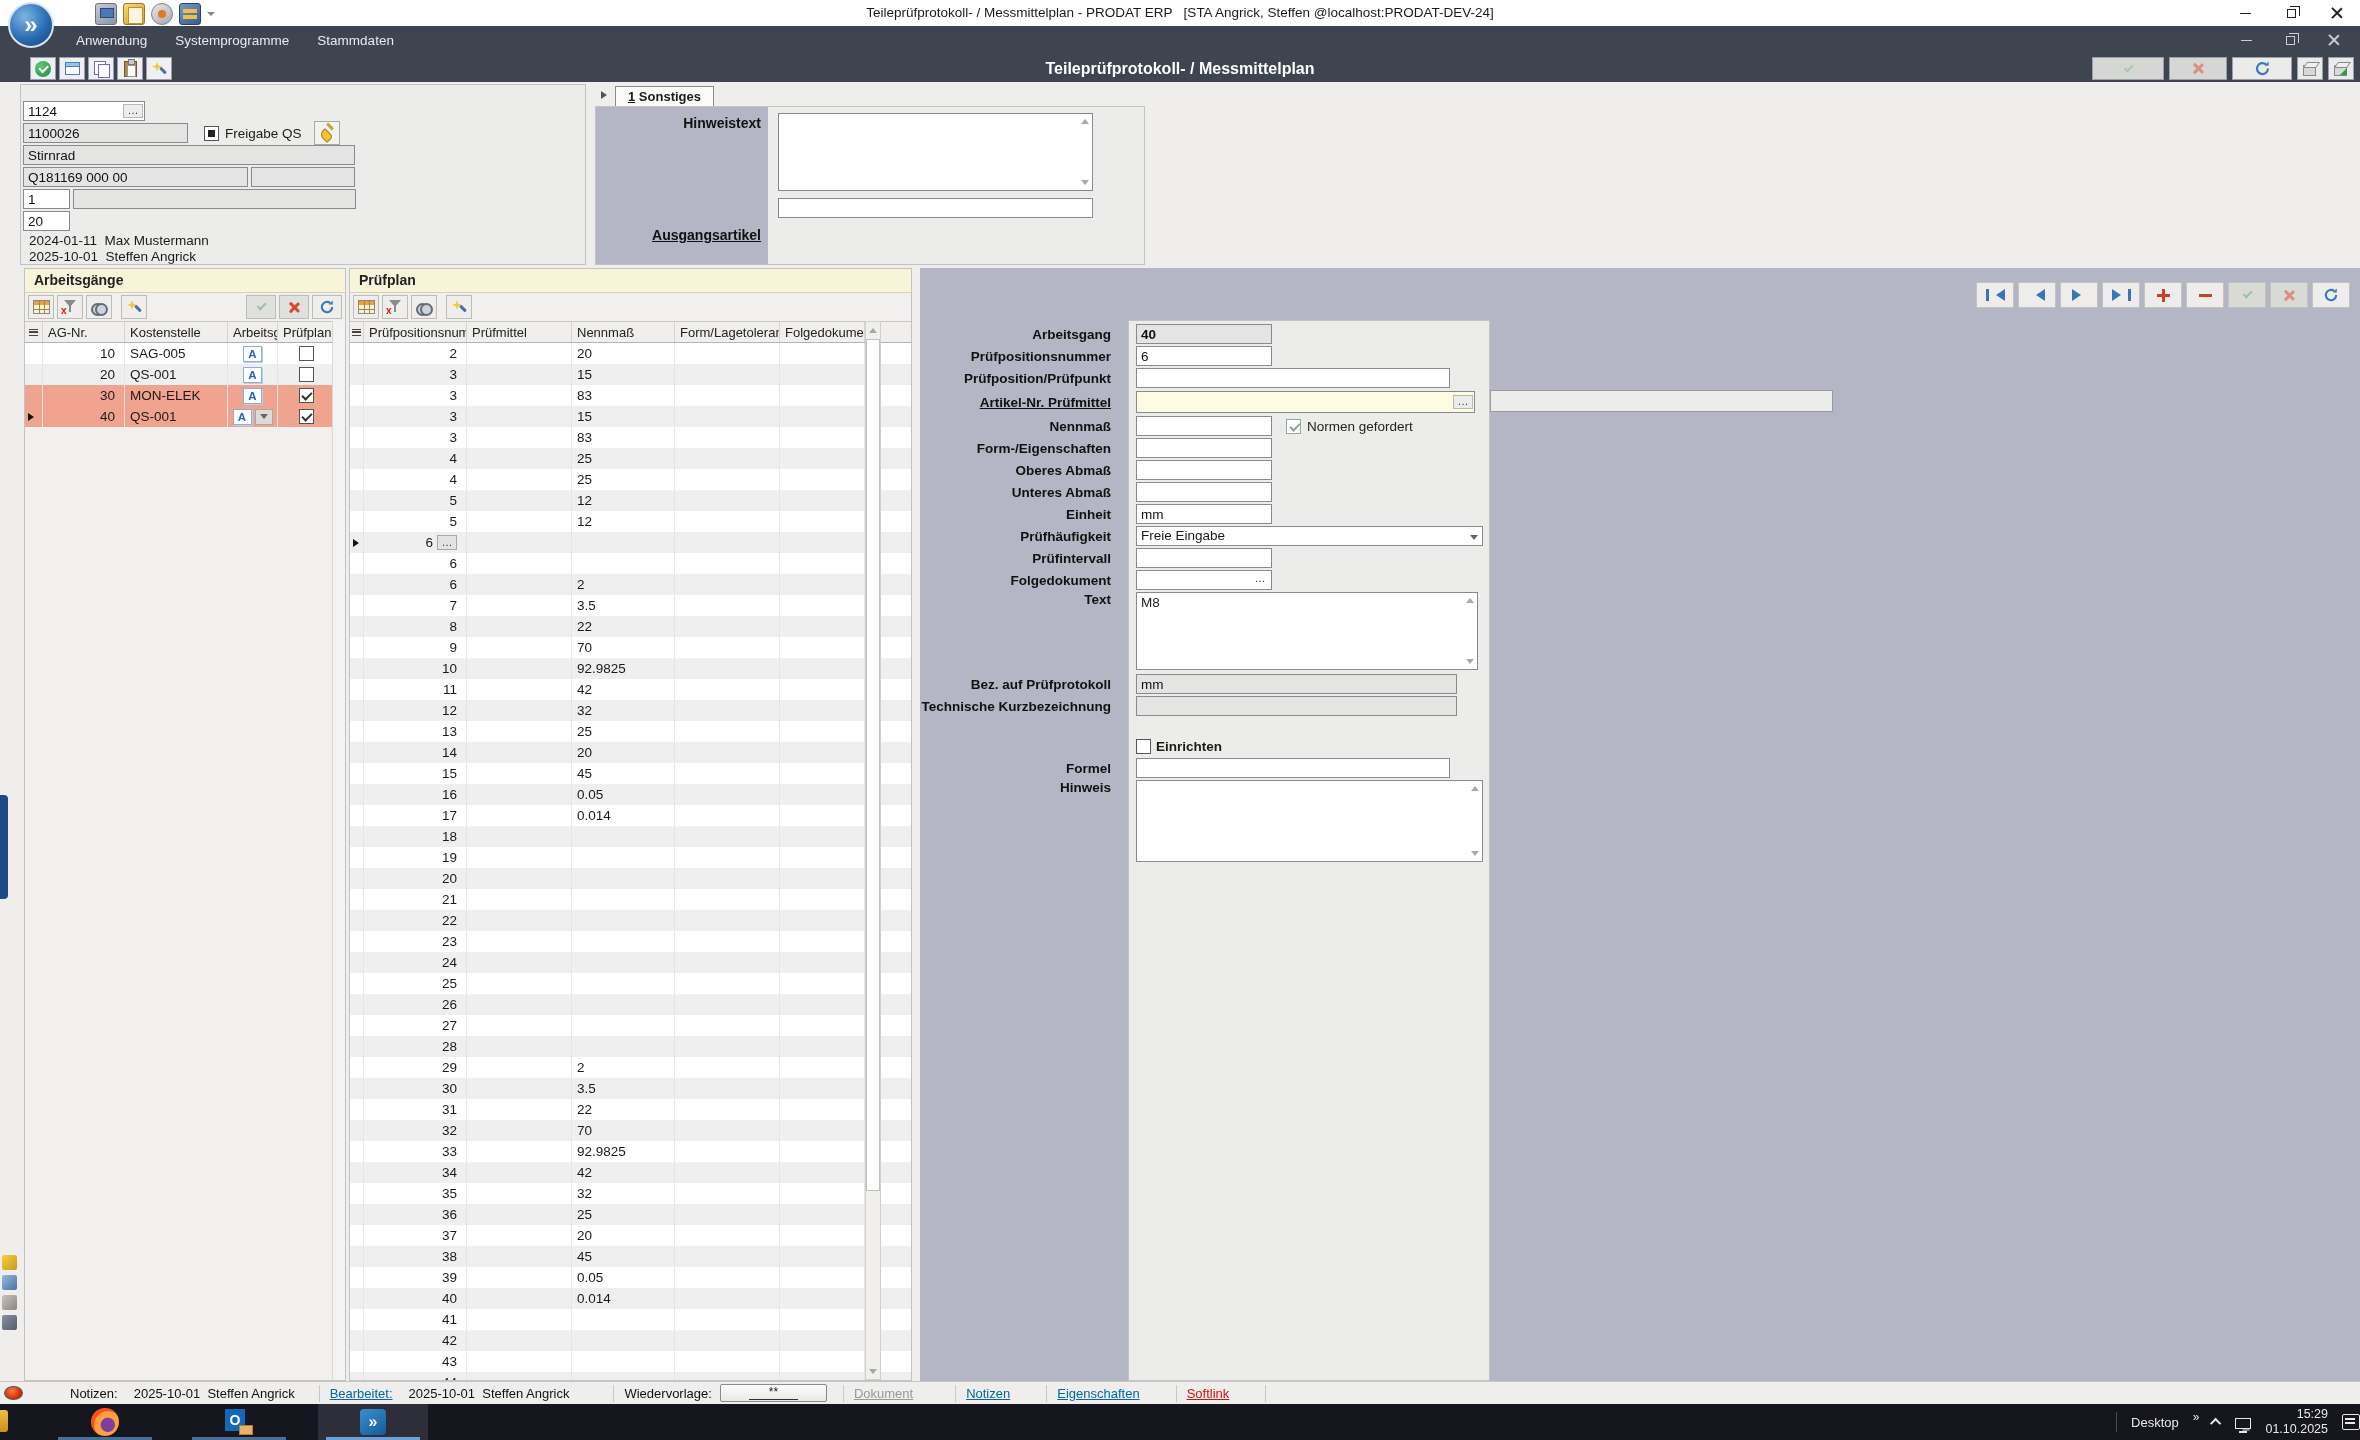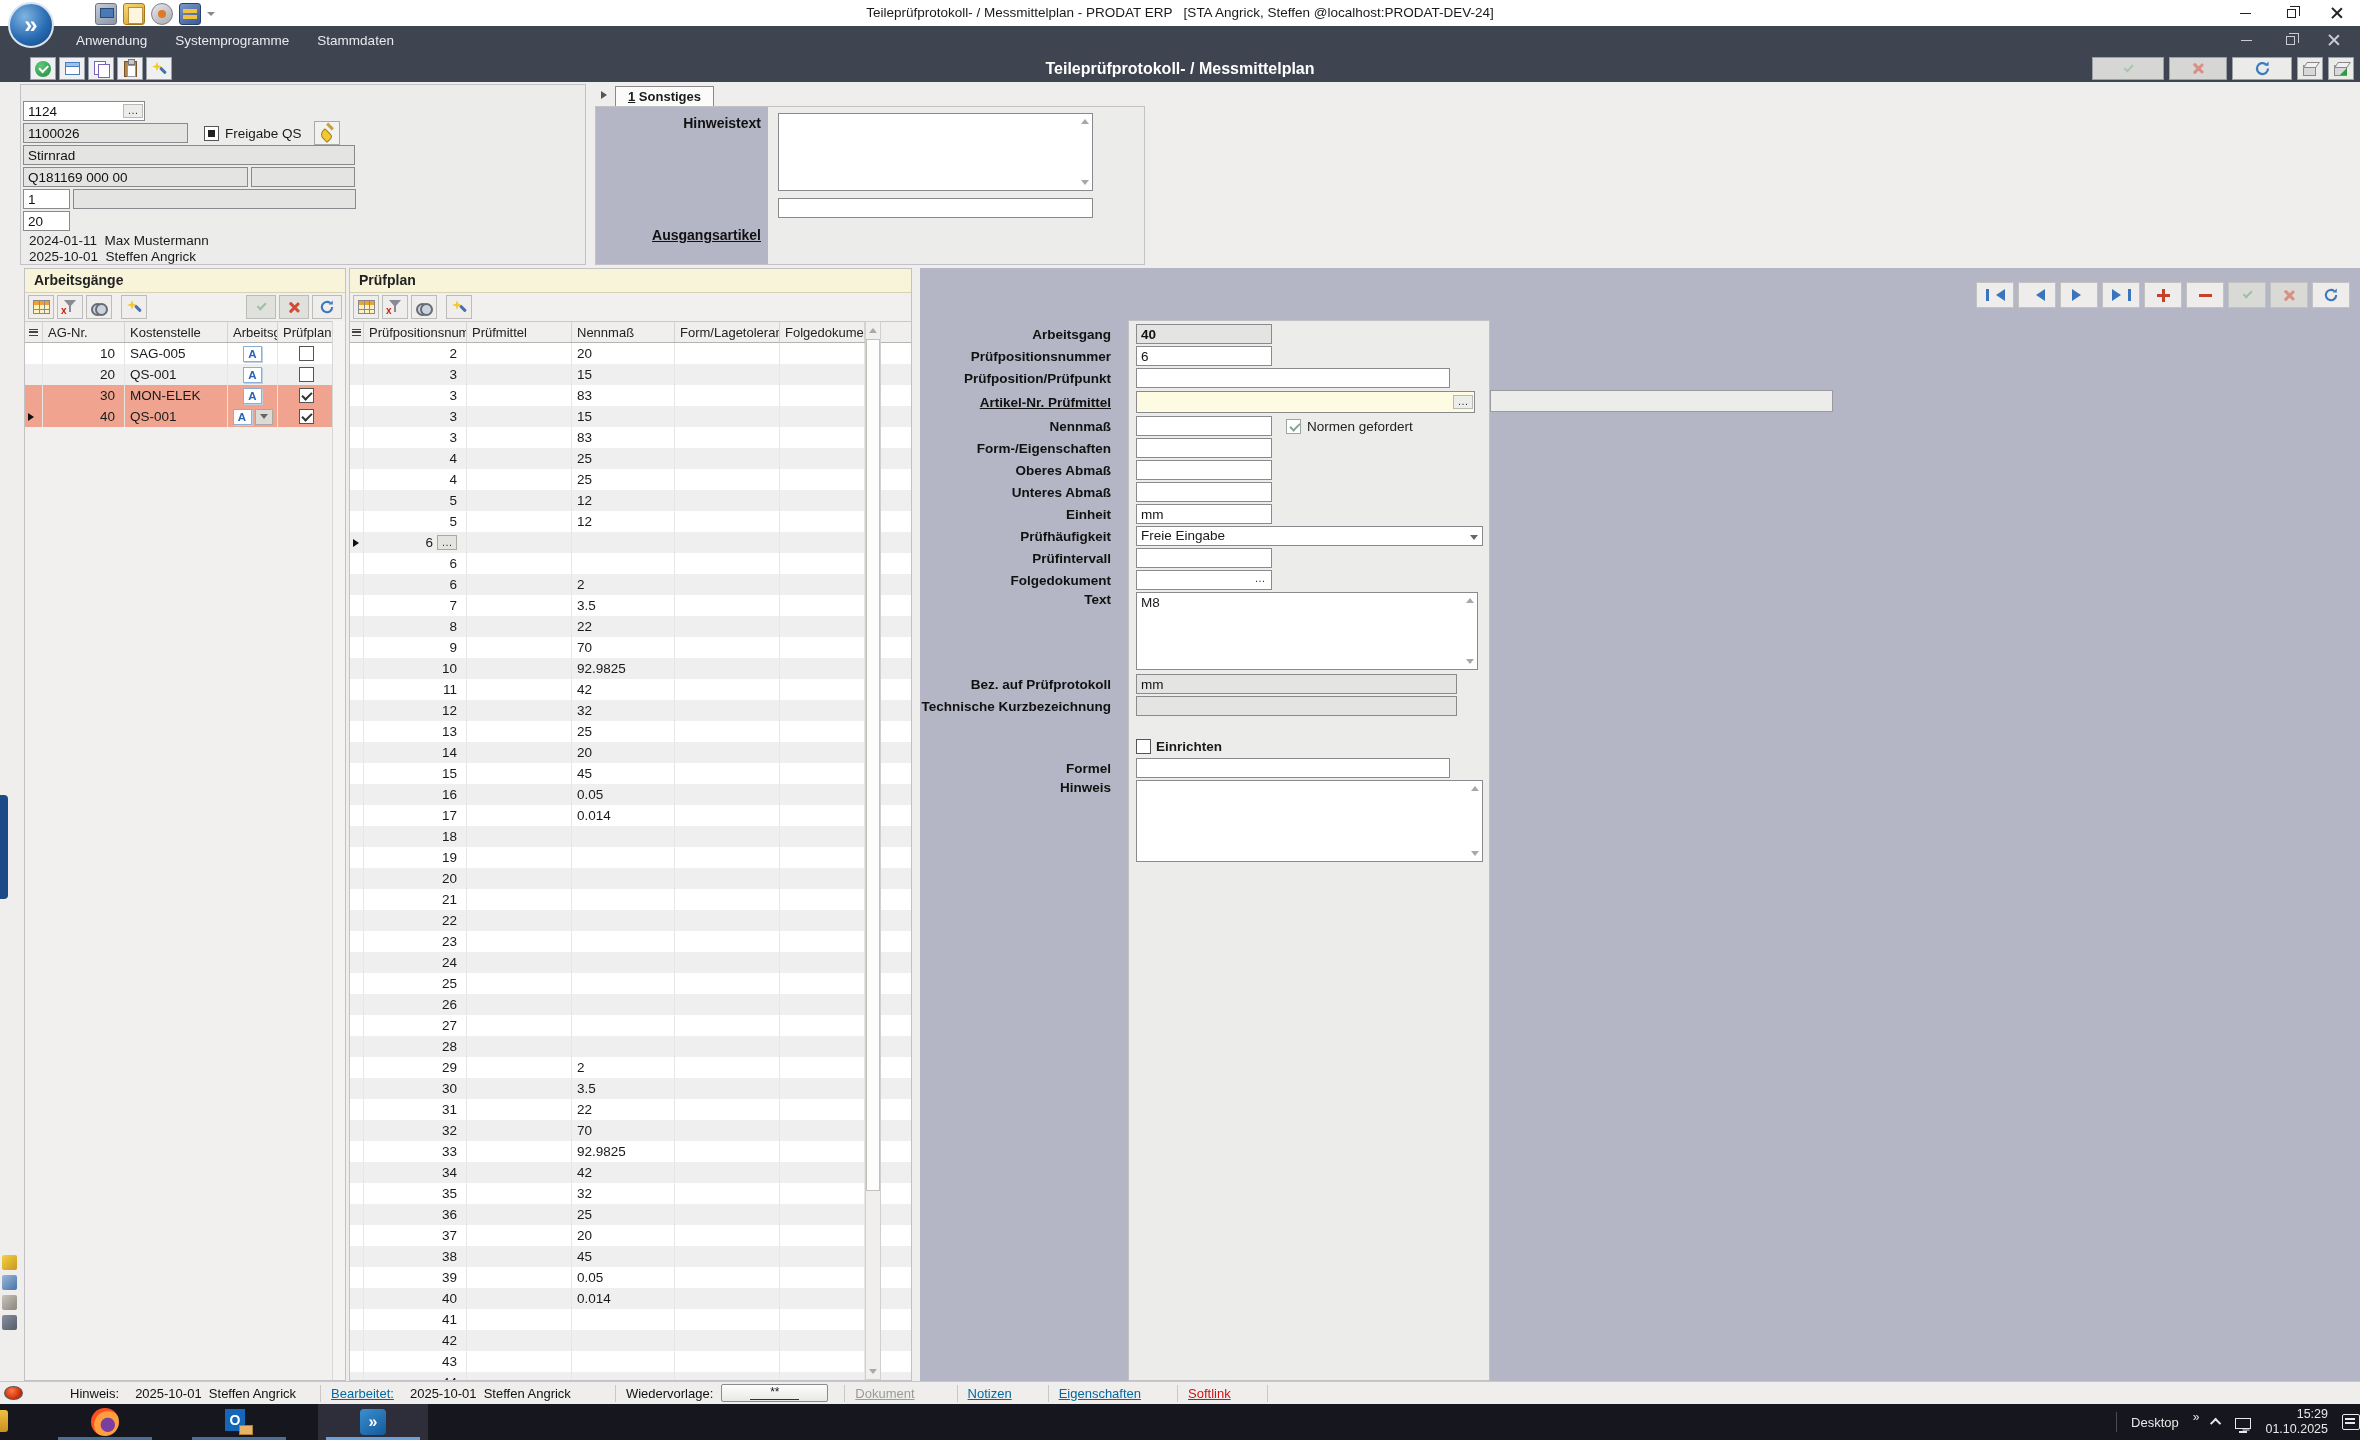--- a/index.html
+++ b/index.html
@@ -1341,21 +1341,21 @@
   <div class="rail-tab"></div>
   <div class="rail-icons">
     <span class="rail-ico i1"></span>
     <span class="rail-ico i2"></span>
     <span class="rail-ico i3"></span>
     <span class="rail-ico i4"></span>
   </div>
 
   <div class="statusbar">
     <span class="led"></span>
-    <span style="margin-left:70px" class="sb-lab">Hinweis:</span>
+    <span style="margin-left:70px" class="sb-lab">Notizen:</span>
     <span class="sb-val" style="margin-left:16px">2025-10-01  Steffen Angrick</span>
     <span class="sb-sep" style="margin-left:24px"></span>
     <span class="sb-link">Bearbeitet:</span>
     <span class="sb-val" style="margin-left:16px">2025-10-01  Steffen Angrick</span>
     <span class="sb-sep" style="margin-left:44px"></span>
     <span class="sb-lab">Wiedervorlage:</span>
     <span class="wv-btn"><span>**</span></span>
     <span class="sb-sep" style="margin-left:16px"></span>
     <span class="sb-link grey">Dokument</span>
     <span class="sb-sep" style="margin-left:42px"></span>

